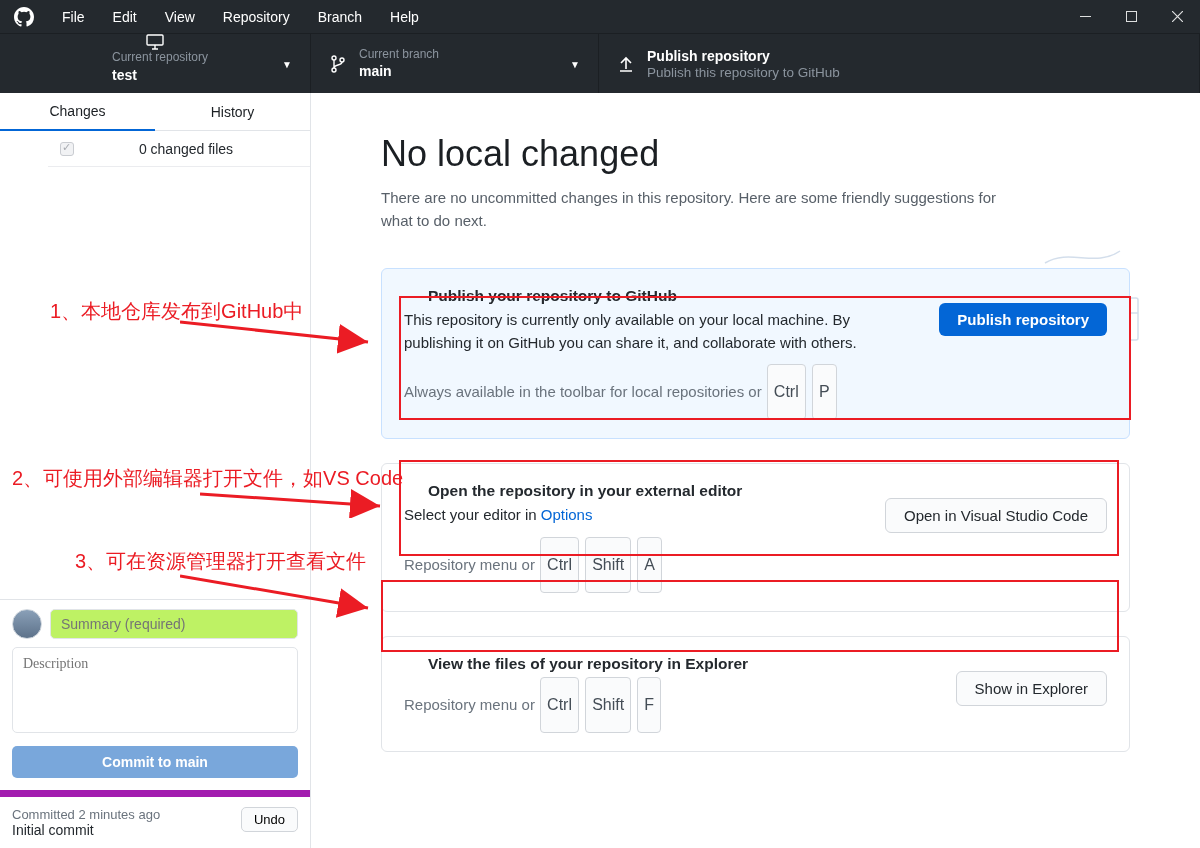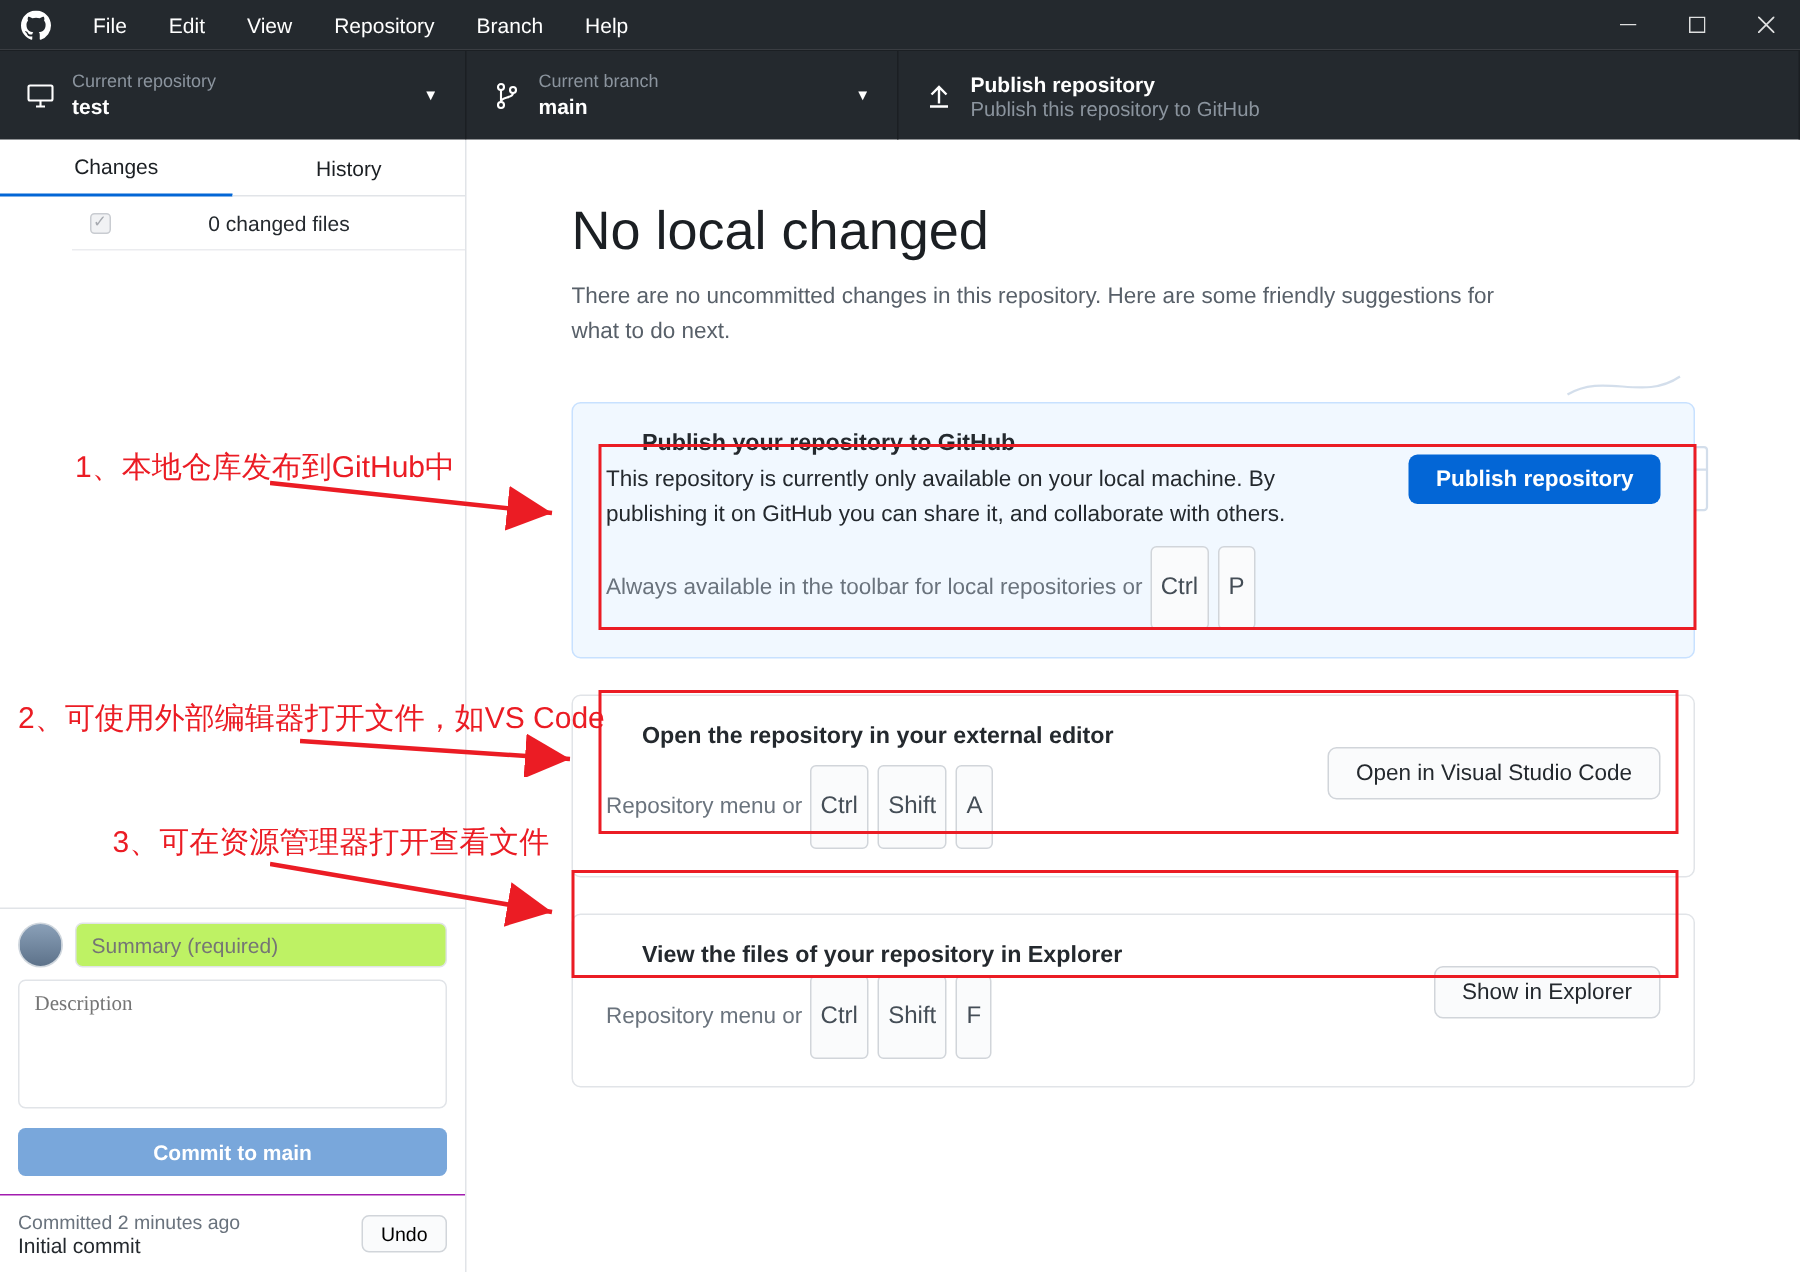--- a/index.html
+++ b/index.html
@@ -9,21 +9,21 @@
   .titlebar { height: 33px; background: #24292e; display: flex; align-items: center; color: #fff; }
   .titlebar .logo { width: 20px; height: 20px; margin: 0 14px; }
   .titlebar .menu { display: flex; gap: 0; }
   .titlebar .menu-item { padding: 8px 14px; font-size: 14px; cursor: default; }
   .titlebar .window-controls { margin-left: auto; display: flex; }
   .titlebar .win-btn { width: 46px; height: 33px; display: flex; align-items: center; justify-content: center; opacity: 0.85; }
 
   
   .toolbar { height: 60px; background: #24292e; display: flex; border-top: 1px solid #1b1f23; }
   .toolbar .section { display: flex; align-items: center; padding: 0 16px; border-right: 1px solid #1b1f23; position: relative; }
-  .toolbar .sec-repo { width: 311px; }
+  .toolbar .sec-repo { width: 311px; flex-direction: column; }
   .toolbar .sec-branch { width: 288px; }
   .toolbar .sec-publish { flex: 1; }
   .toolbar .icon-col { width: 22px; display: flex; justify-content: center; color: #fff; }
   .toolbar .text-col { margin-left: 10px; display: flex; flex-direction: column; }
   .toolbar .label-small { font-size: 12px; color: #8b949e; line-height: 1.3; }
   .toolbar .label-big { font-size: 14px; font-weight: 600; color: #fff; line-height: 1.3; }
   .toolbar .publish-sub { font-size: 13.5px; color: #8b949e; }
   .toolbar .caret { position: absolute; right: 18px; top: 50%; transform: translateY(-50%); color: #fff; font-size: 10px; }
 
   
@@ -41,21 +41,21 @@
   .sidebar-fill { flex: 1; }
 
   
   .commit-form { border-top: 1px solid #e1e4e8; padding: 9px 12px 12px; }
   .summary-row { display: flex; align-items: center; gap: 8px; margin-bottom: 8px; }
   .avatar { width: 30px; height: 30px; border-radius: 50%; background: linear-gradient(180deg,#8aa0b8 0%, #5d728a 100%); border: 1px solid #d0d7de; flex: none; }
   .summary-input { flex: 1; height: 30px; border: 1px solid #e1e4e8; border-radius: 5px; padding: 0 10px; font-size: 14px; color: #6a737d; background: #bef264; }
   .desc-area { width: 100%; height: 86px; border: 1px solid #e1e4e8; border-radius: 5px; padding: 8px 10px; font-size: 14px; color: #6a737d; resize: none; font-family: Liberation Serif, serif; }
   .commit-btn { margin-top: 10px; width: 100%; height: 32px; border: none; border-radius: 5px; background: #79a7db; color: #fff; font-size: 14px; font-weight: 600; }
 
-  .last-commit { border-top: 1px solid #a21caf; padding: 10px 12px; display: flex; align-items: center; }
+  .last-commit { border-top: 7px solid #a21caf; padding: 10px 12px; display: flex; align-items: flex-start; }
   .last-commit .meta { display: flex; flex-direction: column; }
   .last-commit .time { font-size: 13px; color: #6a737d; }
   .last-commit .msg { font-size: 14px; color: #24292e; }
   .last-commit .undo { margin-left: auto; padding: 4px 12px; border: 1px solid #d1d5da; border-radius: 5px; background: #fafbfc; font-size: 13px; }
 
   
   .content { flex: 1; padding: 40px 70px 0 70px; position: relative; }
   .content h1 { font-size: 36px; font-weight: 400; color: #1b1f23; margin-bottom: 12px; }
   .content .subtitle { font-size: 15px; color: #586069; max-width: 620px; line-height: 1.5; margin-bottom: 36px; }
 
@@ -209,20 +209,23 @@
           <span class="key">Ctrl</span>
           <span class="key">P</span>
         </div>
       </div>
       <button class="action-btn primary">Publish repository</button>
     </div>
 
     <div class="card other">
       <div class="left">
         <div class="title">Open the repository in your external editor</div>
+        <div class="desc">
+          <span>Select your editor in </span><span class="link">Options</span>
+        </div>
         <div class="tip">
           <span>Repository menu or</span>
           <span class="key">Ctrl</span>
           <span class="key">Shift</span>
           <span class="key">A</span>
         </div>
       </div>
       <button class="action-btn secondary">Open in Visual Studio Code</button>
     </div>
 

